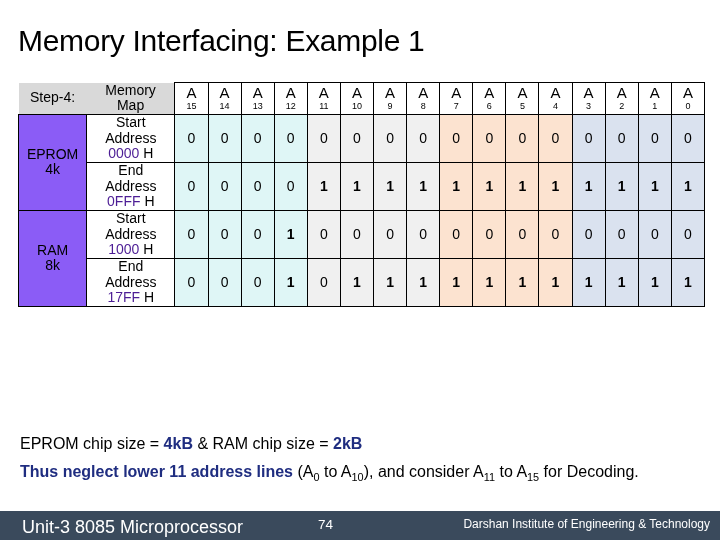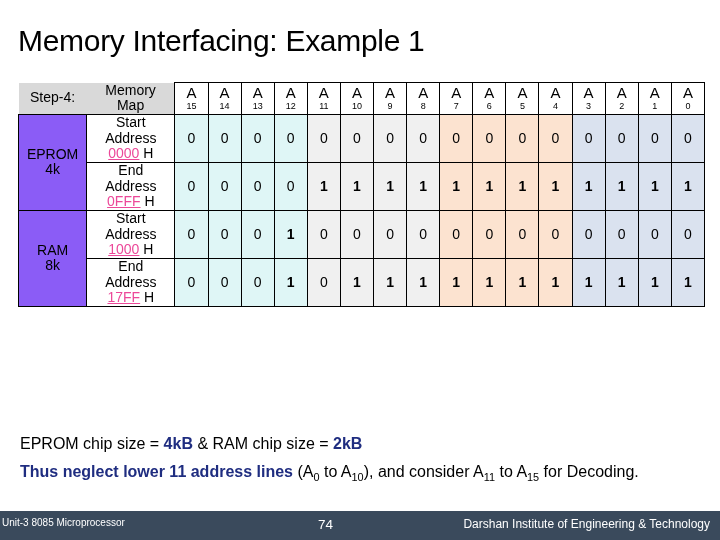--- a/index.html
+++ b/index.html
@@ -73,21 +73,21 @@
     line-height: 1.25;
   }
   td.addr {
     width: 88px;
     background: #ffffff;
     text-align: center;
     font-size: 14.5px;
     padding: 2px 3px;
     line-height: 1.18;
   }
-  td.addr .hex { color: #ec4899; text-decoration: underline; }
+  td.addr .hex { color: #4c1d95; }
   td.addr .hx  { color: #000000; }
 
   
   td.bit { width: 33px; height: 44px; font-size: 14px; }
   td.bit.v0 { color: #c0392b; }
   td.bit.v1 { color: #1f2d80; font-weight: bold; }
 
   
   .g-cyan   { background: #dff6f6; }
   .g-gray   { background: #f0f0f0; }
@@ -110,22 +110,22 @@
 
   
   #footer {
     position: absolute;
     left: 0; top: 511px;
     width: 720px; height: 29px;
     background: #3a4a5c;
     color: #ffffff;
   }
   #footer .f-left {
-    position: absolute; left: 2px; top: 6px;
-    font-size: 10px; white-space: nowrap;
+    position: absolute; left: 22px; top: 6px;
+    font-size: 18px; white-space: nowrap;
   }
   #footer .f-page {
     position: absolute; left: 318px; top: 6px;
     font-size: 13.5px;
   }
   #footer .f-right {
     position: absolute; right: 10px; top: 6px;
     font-size: 12px; white-space: nowrap;
   }
 </style>

